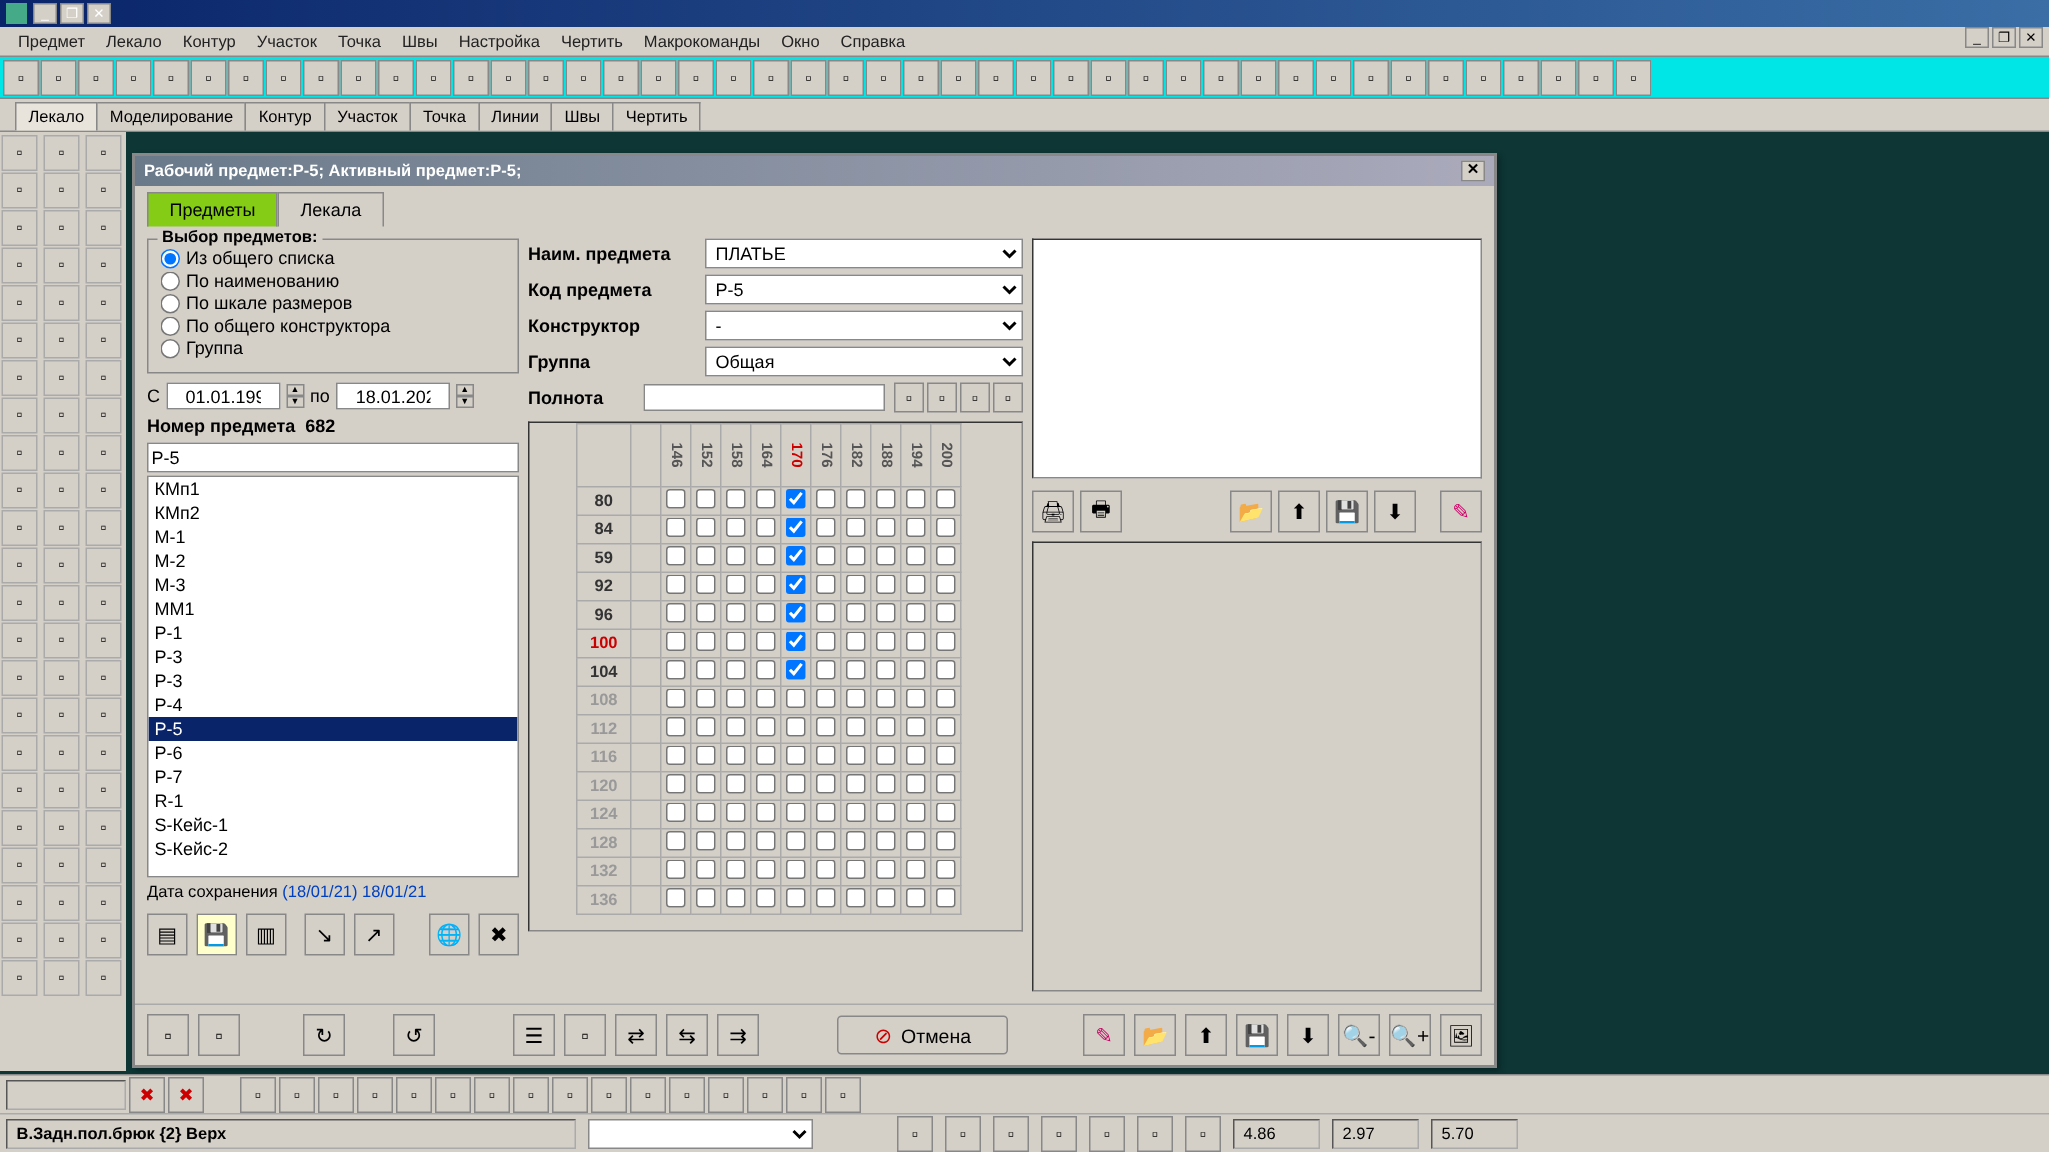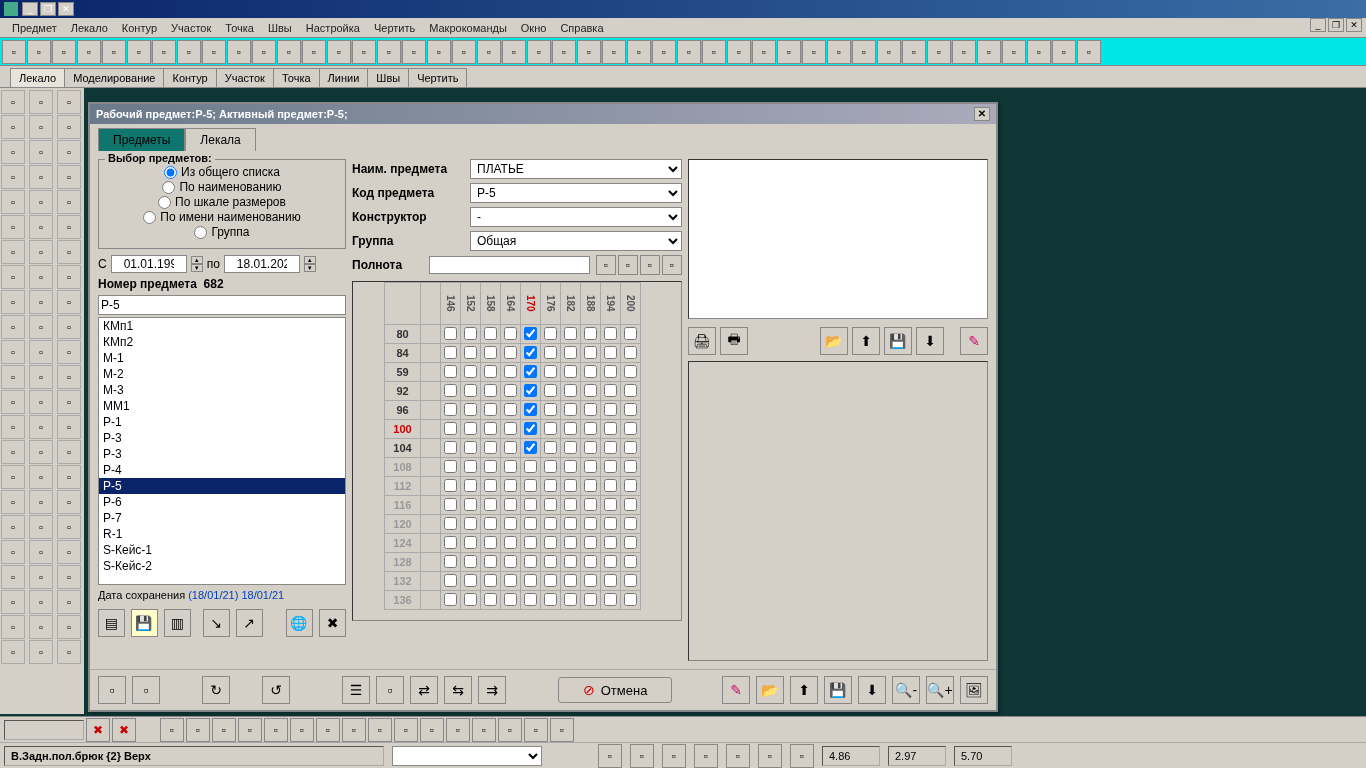--- a/index.html
+++ b/index.html
@@ -20,28 +20,28 @@
 .tab.active { background: #e8e4dc; z-index: 2; }
 .workspace { position: relative; height: 626px; background: #0d3635; }
 .left-toolbars { position: absolute; left: 0; top: 0; width: 84px; height: 100%; background: #d4d0c8; display: flex; }
 .vtb { width: 28px; display: flex; flex-direction: column; gap: 0px; padding: 2px 1px; }
 .vtb-btn { width: 24px; height: 24px; background: #d4d0c8; border: 1px solid #aaa; display: flex; align-items: center; justify-content: center; cursor: pointer; font-size: 11px; margin-bottom: 1px; }
 .dialog { position: absolute; left: 88px; top: 14px; width: 910px; background: #d4d0c8; border: 2px solid #888; box-shadow: 2px 2px 4px rgba(0,0,0,0.3); }
 .dlg-title { background: linear-gradient(to right, #6a7a8a, #aab); color: #fff; padding: 3px 6px; font-size: 11px; display: flex; justify-content: space-between; align-items: center; font-weight: bold; }
 .dlg-close { width: 16px; height: 14px; background: #d4d0c8; border: 1px solid #888; color: #000; text-align: center; line-height: 12px; cursor: pointer; font-size: 10px; }
 .dlg-tabs { display: flex; padding: 4px 8px 0; }
 .dlg-tab { padding: 4px 14px; background: #d4d0c8; border: 1px solid #888; border-bottom: none; cursor: pointer; font-size: 12px; }
-.dlg-tab.active { background: #0f766e; }
+.dlg-tab.active { background: #84cc16; }
 .dlg-body { padding: 8px; display: flex; gap: 6px; }
 .col-left { width: 248px; }
 .col-mid { width: 330px; }
 .col-right { flex: 1; }
 .group-box { border: 1px solid #888; padding: 4px 8px 8px; margin-bottom: 6px; position: relative; }
 .group-title { position: absolute; top: -8px; left: 6px; background: #d4d0c8; padding: 0 3px; font-size: 11px; font-weight: bold; }
-.radio-row { display: flex; align-items: center; gap: 4px; margin: 1px 0; font-size: 12px; justify-content: center; }
+.radio-row { display: flex; align-items: center; gap: 4px; margin: 1px 0; font-size: 12px; }
 .radio-row input { margin: 0; }
 .date-row { display: flex; align-items: center; gap: 4px; margin: 4px 0; font-size: 12px; }
 .date-row input[type=text] { width: 76px; font-size: 12px; padding: 1px 12px; border: 1px solid #888; }
 .spinner { display: inline-flex; flex-direction: column; }
 .spin-btn { width: 12px; height: 8px; background: #d4d0c8; border: 1px solid #888; font-size: 6px; line-height: 6px; text-align: center; cursor: pointer; }
 .lbl-row { font-size: 12px; font-weight: bold; margin: 4px 0; }
 .searchbox { width: 100%; padding: 2px; border: 1px solid #888; font-size: 12px; margin-bottom: 2px; }
 .listbox { width: 100%; height: 268px; border: 1px solid #888; background: #fff; overflow-y: scroll; font-size: 12px; }
 .list-item { padding: 1px 4px; cursor: pointer; }
 .list-item.selected { background: #0a246a; color: #fff; }
@@ -264,21 +264,21 @@
           <div class="radio-row">
               <input type="radio" name="sel" style="">
               <span>По наименованию</span>
             </div>
           <div class="radio-row">
               <input type="radio" name="sel" style="">
               <span>По шкале размеров</span>
             </div>
           <div class="radio-row">
               <input type="radio" name="sel" style="">
-              <span>По имени наименованию</span>
+              <span>По общего конструктора</span>
             </div>
           <div class="radio-row">
               <input type="radio" name="sel" style="">
               <span>Группа</span>
             </div>
         </div>
         <div class="date-row">
           <span>С</span>
           <input type="text" value="01.01.1990" style="">
           <span class="spinner">

